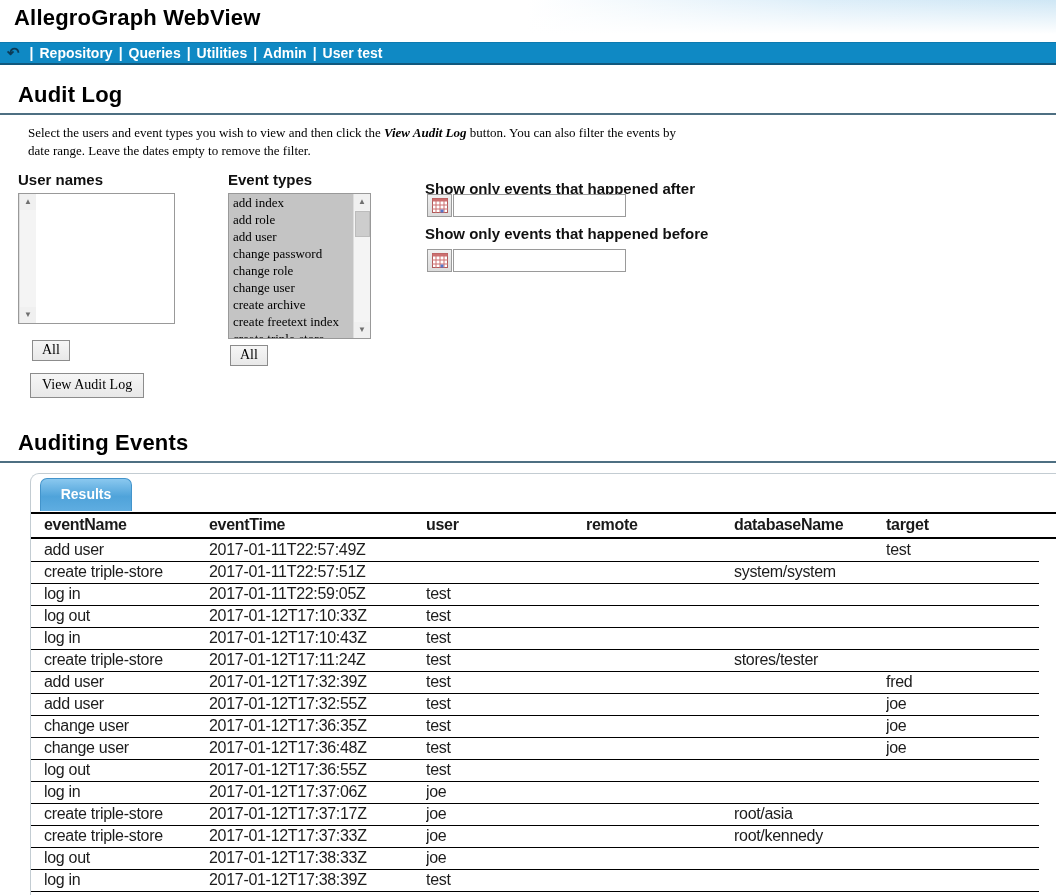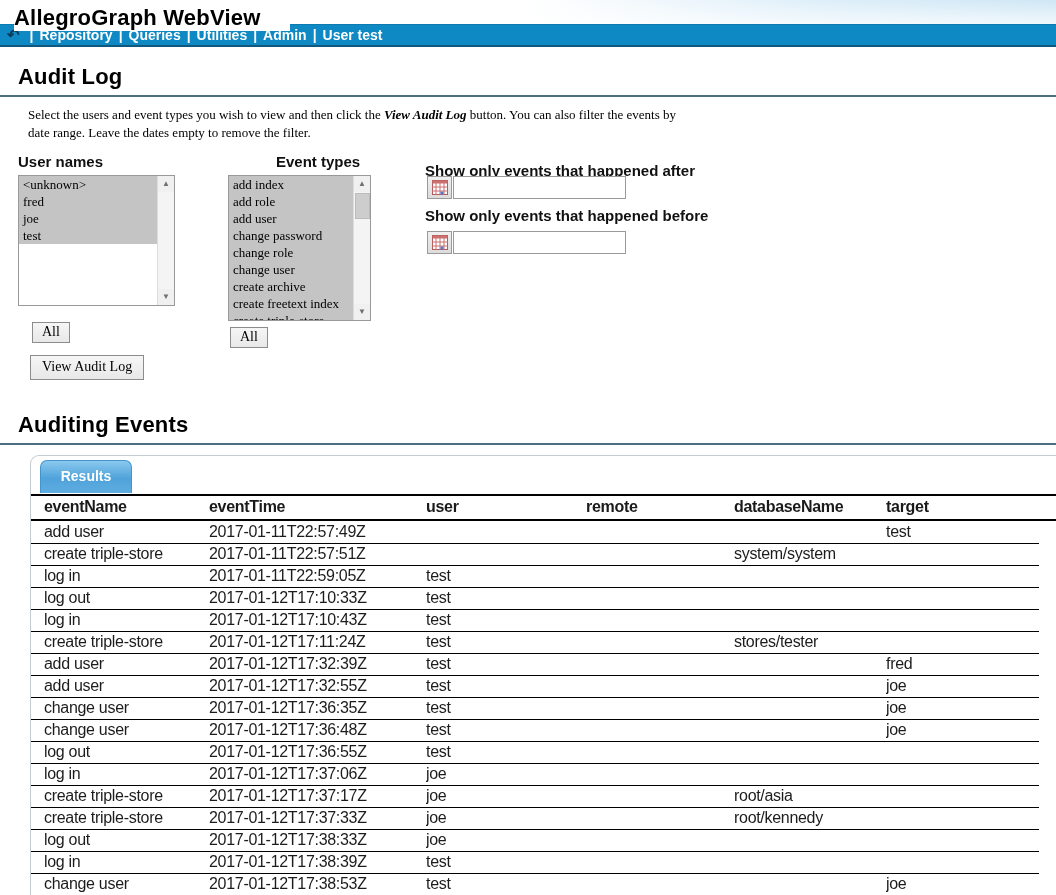--- a/index.html
+++ b/index.html
@@ -1,21 +1,21 @@
 <!DOCTYPE html>
 <html><head>
 <meta charset="utf-8">
 <style>
   * { margin: 0; padding: 0; box-sizing: border-box; }
   html, body { width: 1056px; height: 895px; overflow: hidden; background: #fff;
     font-family: "Liberation Sans", sans-serif; }
 
   
   .header-band {
-    height: 24px; position: relative;
+    height: 42px; position: relative;
     background-image:
       linear-gradient(to bottom, rgba(255,255,255,0) 0, #ffffff 34px),
       linear-gradient(to right, #ffffff 0, #ffffff 50%, #ddeef9 78%, #cfe7f5 100%);
   }
   .app-title {
     position: absolute; left: 14px; top: 5px;
     font-size: 22px; font-weight: bold; color: #000; letter-spacing: 0.2px;
     background: #fff; padding-right: 30px;
   }
 
@@ -127,35 +127,29 @@
 <div class="section-heading">Audit Log</div>
 
 <div class="description">
   <span>Select the users and event types you wish to view and then click the </span><span class="em">View Audit Log</span><span> button. You can also filter the events by date range. Leave the dates empty to remove the filter.</span>
 </div>
 
 <div class="filters">
 
   <div class="col-label" style="left:18px; top:3px;">User names</div>
   <div class="list-box" style="left:18px; top:25px; width:157px; height:131px;">
-    <div class="list-items" id="user-list">
-        <div class="list-item selected">&lt;unknown&gt;</div>
-        <div class="list-item selected">fred</div>
-        <div class="list-item selected">joe</div>
-        <div class="list-item selected">test</div>
-      </div>
     <div class="fake-scrollbar">
       <div class="scroll-btn">▲</div>
       <div class="scroll-btn">▼</div>
     </div>
   </div>
   <button class="btn" style="left:32px; top:172px;">All</button>
   <button class="btn" style="left:30px; top:205px; padding:3px 11px 4px;">View Audit Log</button>
 
-  <div class="col-label" style="left:228px; top:3px;margin-left:48px;">Event types</div>
+  <div class="col-label" style="left:228px; top:3px;">Event types</div>
   <div class="list-box" style="left:228px; top:25px; width:143px; height:146px;">
     <div class="list-items" id="event-list">
         <div class="list-item selected">add index</div>
         <div class="list-item selected">add role</div>
         <div class="list-item selected">add user</div>
         <div class="list-item selected">change password</div>
         <div class="list-item selected">change role</div>
         <div class="list-item selected">change user</div>
         <div class="list-item selected">create archive</div>
         <div class="list-item selected">create freetext index</div>

